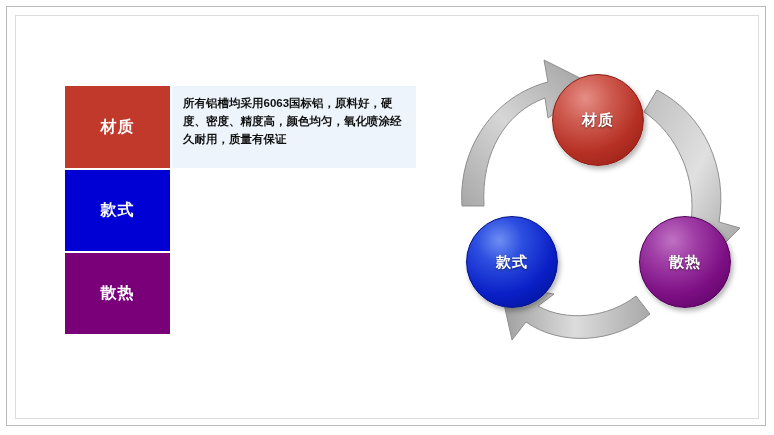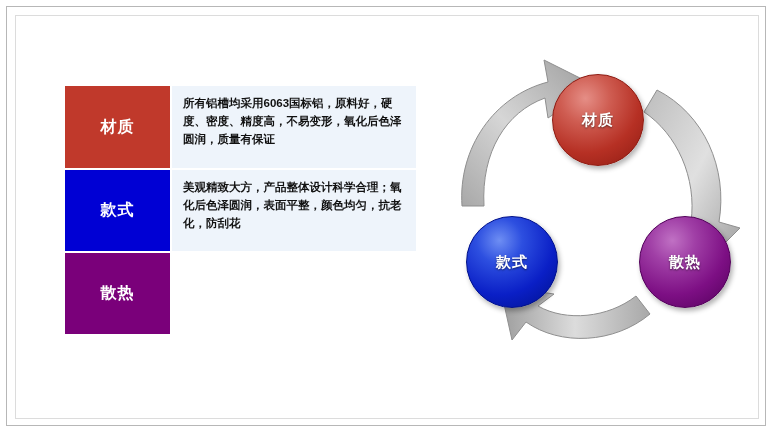--- a/index.html
+++ b/index.html
@@ -144,29 +144,26 @@
 
 <div id="canvas">
   <div class="frame">
     <div class="frame-inner">
 
       <div class="table">
 
         <div class="row r1">
           <div class="label-cell lab1">材质</div>
           <div class="text-cell">
-            <span>所有铝槽均采用6063国标铝，原料好，硬度、密度、精度高，不易变形，氧化后色泽圆润，质量有保证</span>
+            <span>所有铝槽均采用6063国标铝，原料好，硬度、密度、精度高，颜色均匀，氧化喷涂经久耐用，质量有保证</span>
           </div>
         </div>
 
         <div class="row r2">
           <div class="label-cell lab2">款式</div>
-          <div class="text-cell">
-            <span>美观精致大方，产品整体设计科学合理；氧化后色泽圆润，表面平整，颜色均匀，抗老化，防刮花</span>
-          </div>
         </div>
 
         <div class="row r3">
           <div class="label-cell lab3">散热</div>
         </div>
 
       </div>
 
       <div class="cycle">
 

